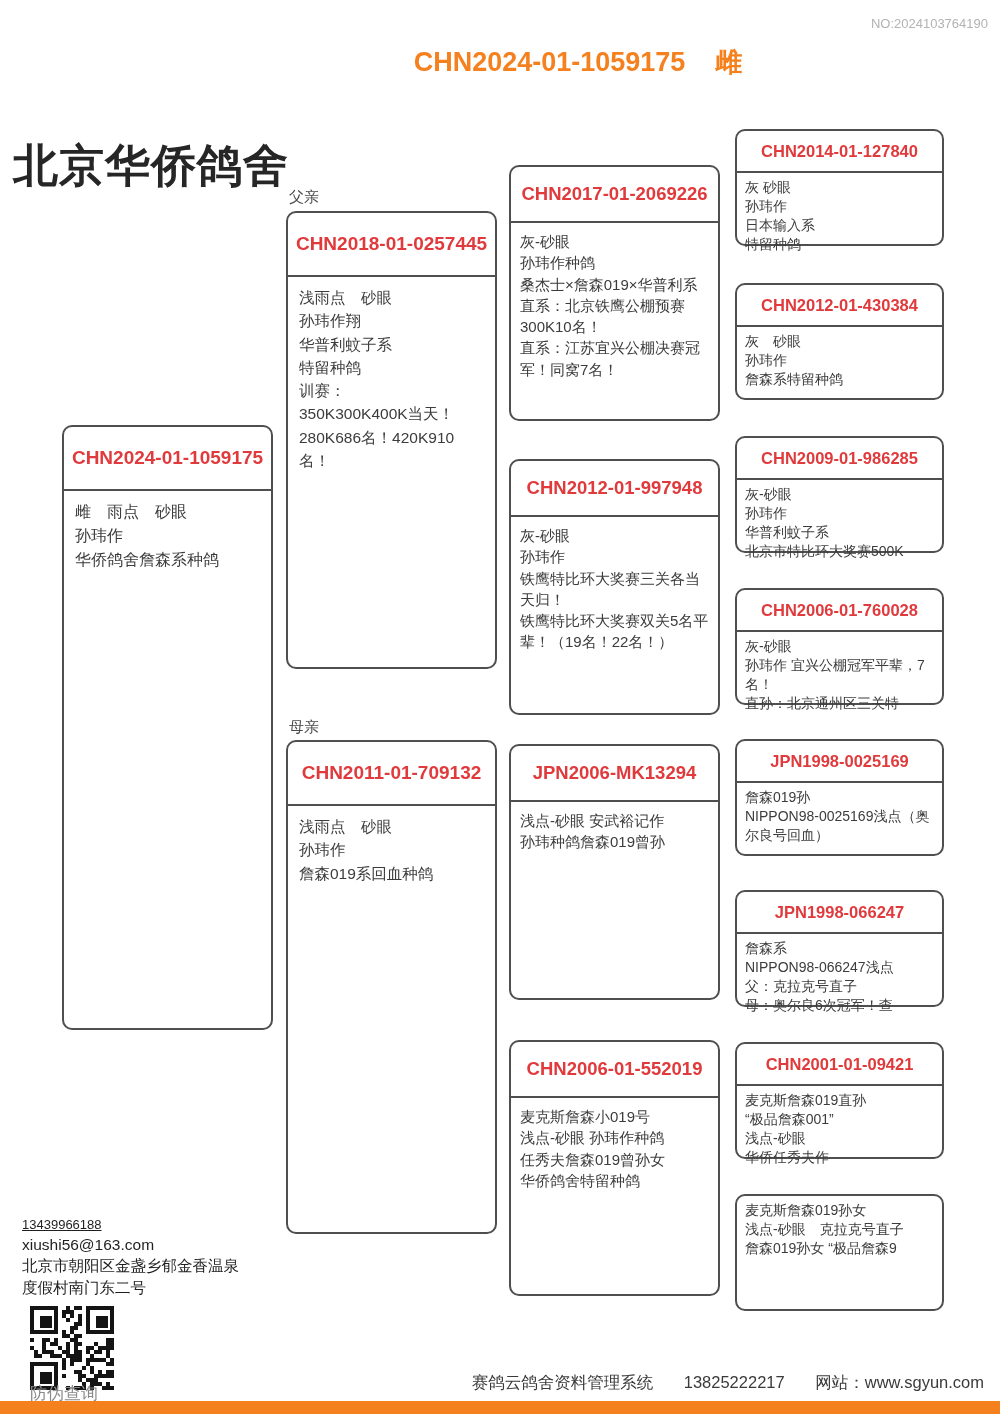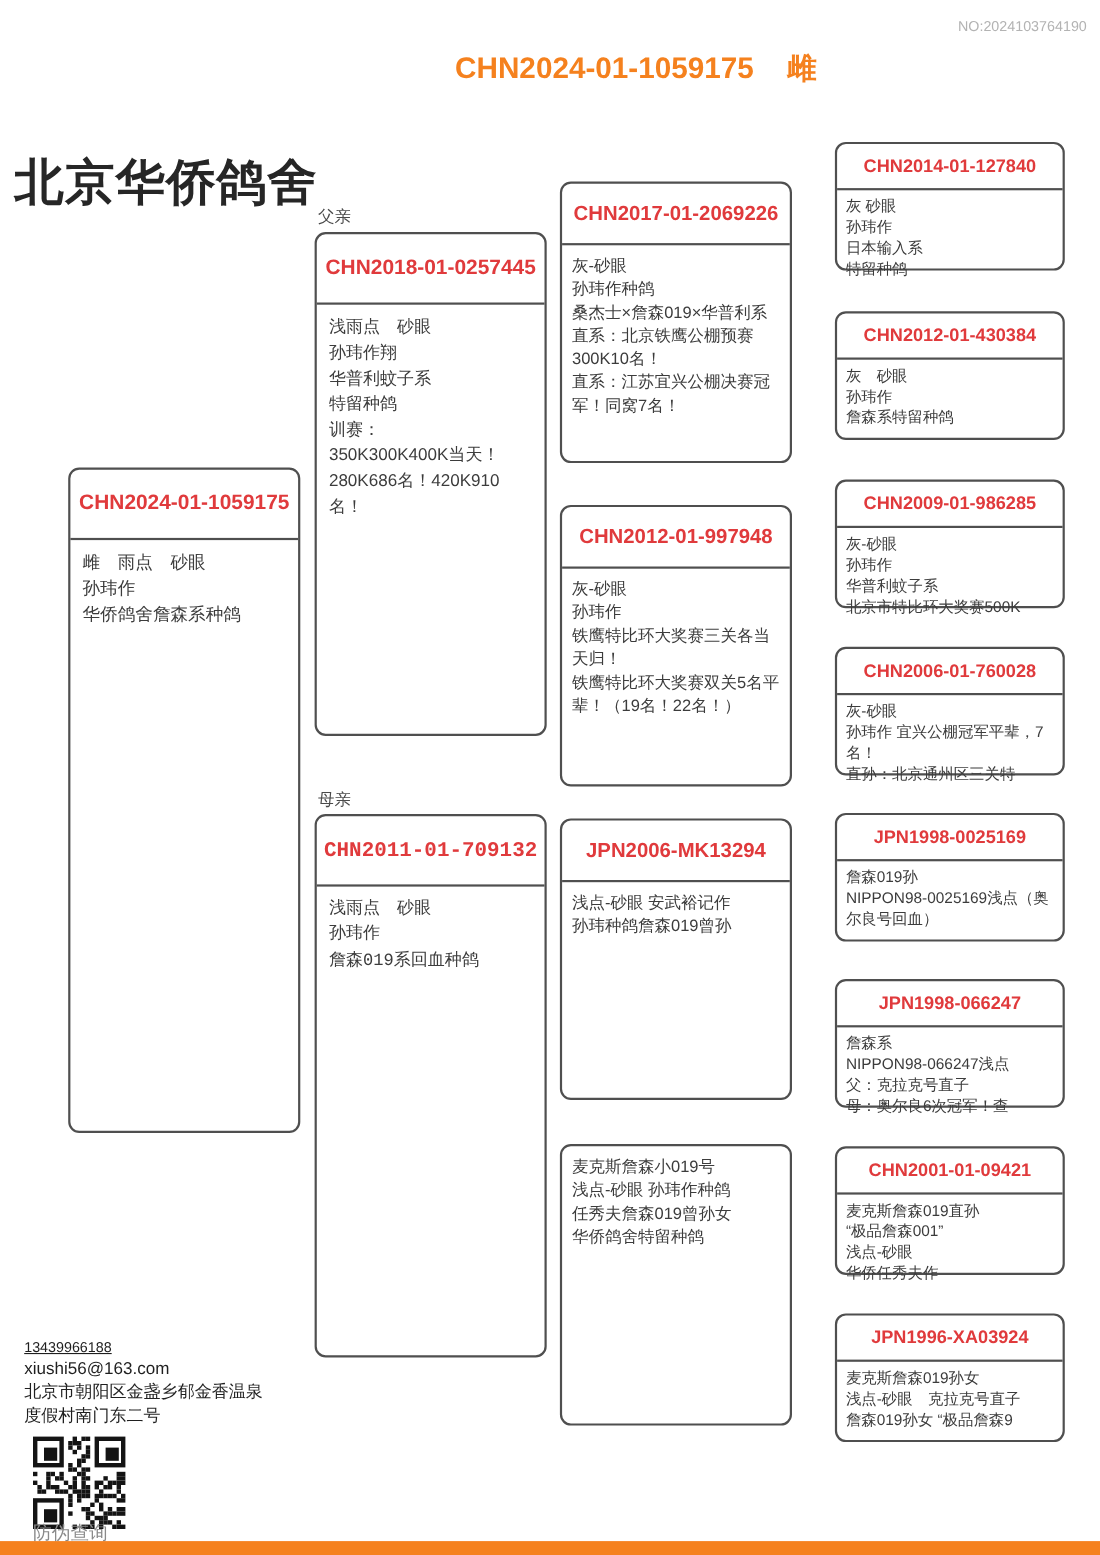--- a/index.html
+++ b/index.html
@@ -28,30 +28,30 @@
   .pbox .ring{display:flex;align-items:center;justify-content:center;
         font-weight:bold;color:var(--red);border-bottom:2px solid var(--line);
         padding:0 4px;white-space:nowrap;}
   .pbox .body{padding:9px 11px;white-space:pre-line;color:var(--ink);}
 
   .g1{left:62px;top:425px;width:211px;height:605px;}
   .g1 .ring{height:64px;font-size:19px;}
   .g1 .body{font-size:16px;line-height:1.5;}
 
   .g2f{left:286px;top:211px;width:211px;height:458px;}
-  .g2m{left:286px;top:740px;width:211px;height:494px;font-family:Liberation Mono, monospace;}
+  .g2m{left:286px;top:740px;width:211px;height:494px;}
   .g2f .ring,.g2m .ring{height:64px;font-size:19px;}
   .g2f .body,.g2m .body{font-size:15.5px;line-height:1.5;}
 
   .g3{left:509px;width:211px;height:256px;}
   .g3 .ring{height:56px;font-size:18.5px;}
   .g3 .body{font-size:15px;line-height:1.42;padding:8px 9px;}
   .g3-0{top:165px;}.g3-1{top:459px;}.g3-2{top:744px;}.g3-3{top:1040px;}
 
-  .g4{left:759px;width:209px;height:117px;}
+  .g4{left:735px;width:209px;height:117px;}
   .g4 .ring{height:42px;font-size:16.5px;}
   .g4 .body{font-size:14px;line-height:1.36;padding:5px 8px;}
   .g4-0{top:129px;}.g4-1{top:283px;}.g4-2{top:436px;}.g4-3{top:588px;}
   .g4-4{top:739px;}.g4-5{top:890px;}.g4-6{top:1042px;}.g4-7{top:1194px;}
 
   .contact{position:absolute;left:22px;top:1216px;font-size:15.5px;color:#1f1f1f;line-height:1.38;}
   .contact .phone{font-size:13px;text-decoration:underline;}
 
   .qr{position:absolute;left:30px;top:1306px;width:84px;height:84px;}
   .qr b{position:absolute;width:28px;height:28px;border:4px solid #141414;}
@@ -121,20 +121,21 @@
 孙玮作
 铁鹰特比环大奖赛三关各当天归！
 铁鹰特比环大奖赛双关5名平辈！（19名！22名！）</div>
   </div>
   <div class="pbox g3 g3-2">
     <div class="ring">JPN2006-MK13294</div>
     <div class="body">浅点-砂眼 安武裕记作
 孙玮种鸽詹森019曾孙</div>
   </div>
   <div class="pbox g3 g3-3">
+    <div class="ring">CHN2006-01-552019</div>
     <div class="body">麦克斯詹森小019号
 浅点-砂眼 孙玮作种鸽
 任秀夫詹森019曾孙女
 华侨鸽舍特留种鸽</div>
   </div>
 
   <div class="pbox g4 g4-0">
     <div class="ring">CHN2014-01-127840</div>
     <div class="body">灰 砂眼
 孙玮作
@@ -173,21 +174,20 @@
 母：奥尔良6次冠军！查</div>
   </div>
   <div class="pbox g4 g4-6">
     <div class="ring">CHN2001-01-09421</div>
     <div class="body">麦克斯詹森019直孙
 “极品詹森001”
 浅点-砂眼
 华侨任秀夫作</div>
   </div>
   <div class="pbox g4 g4-7">
-    <div class="ring">JPN1996-XA03924</div>
     <div class="body">麦克斯詹森019孙女
 浅点-砂眼　克拉克号直子
 詹森019孙女 “极品詹森9</div>
   </div>
 
   <div class="contact">
     <div class="phone">13439966188</div>
     <div>xiushi56@163.com</div>
     <div>北京市朝阳区金盏乡郁金香温泉</div>
     <div>度假村南门东二号</div>
@@ -314,16 +314,21 @@
       <i style="left:44px;top:80px"></i>
       <i style="left:48px;top:80px"></i>
       <i style="left:52px;top:80px"></i>
       <i style="left:60px;top:80px"></i>
       <i style="left:72px;top:80px"></i>
       <i style="left:76px;top:80px"></i>
       <i style="left:80px;top:80px"></i>
     </div>
   <div class="qr-caption">防伪查询</div>
 
+  <div class="footer">
+    <span>赛鸽云鸽舍资料管理系统</span>
+    <span>13825222217</span>
+    <span>网站：www.sgyun.com</span>
+  </div>
 
   <div class="bottom-bar"></div>
 
 </div>
 
 </body></html>

